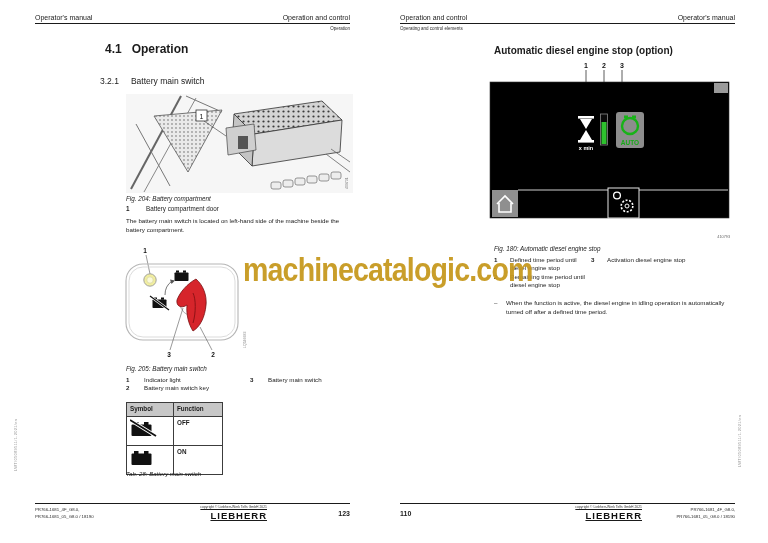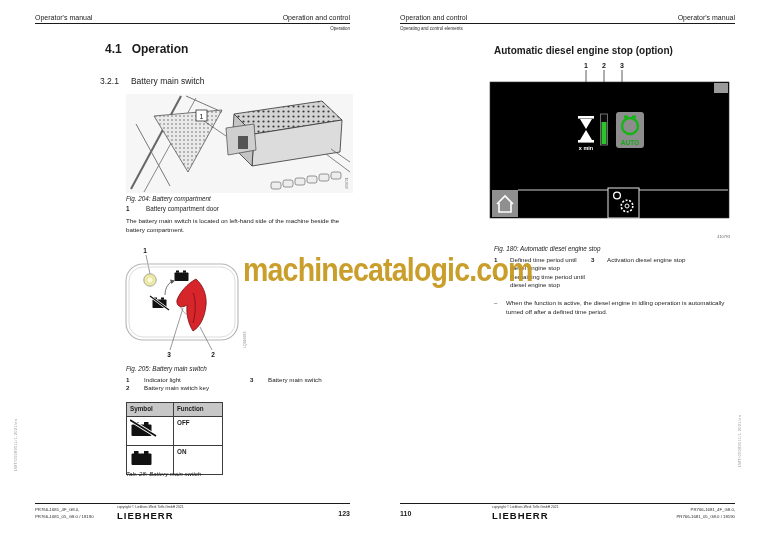--- a/index.html
+++ b/index.html
@@ -73,21 +73,21 @@
   #rp-note{left:110px;top:299px;width:240px;display:flex;font-size:6.2px;line-height:1.4;}
   #rp-note .dash{width:12px;flex:0 0 auto;}
 
   
   .ftr-rule{height:1px;background:#1a1a1a;}
   #lp-ftr-rule{left:35px;right:34px;top:503px;}
   #rp-ftr-rule{left:16px;right:33px;top:503px;}
   .doc-code{font-size:4.3px;line-height:1.55;color:#2a2a2a;}
   #lp-ftr-doc{left:35px;top:507px;}
   #rp-ftr-doc{right:33px;top:507px;text-align:right;}
-  .ftr-center{width:150px;text-align:left;}
+  .ftr-center{width:150px;text-align:right;text-decoration:underline;}
   #lp-ftr-center{left:117px;top:505px;}
   #rp-ftr-center{left:108px;top:505px;}
   .copyright{font-size:3.4px;color:#333;white-space:nowrap;}
   .liebherr-logo{font-size:9.5px;font-weight:900;letter-spacing:1px;color:#111;margin-top:1px;}
   .page-num{font-size:7px;font-weight:bold;}
   #lp-ftr-page{right:34px;top:510px;}
   #rp-ftr-page{left:16px;top:510px;}
 
   
   .edge-code{writing-mode:vertical-rl;transform:rotate(180deg);font-size:4px;color:#9a9a9a;letter-spacing:0.3px;white-space:nowrap;}

